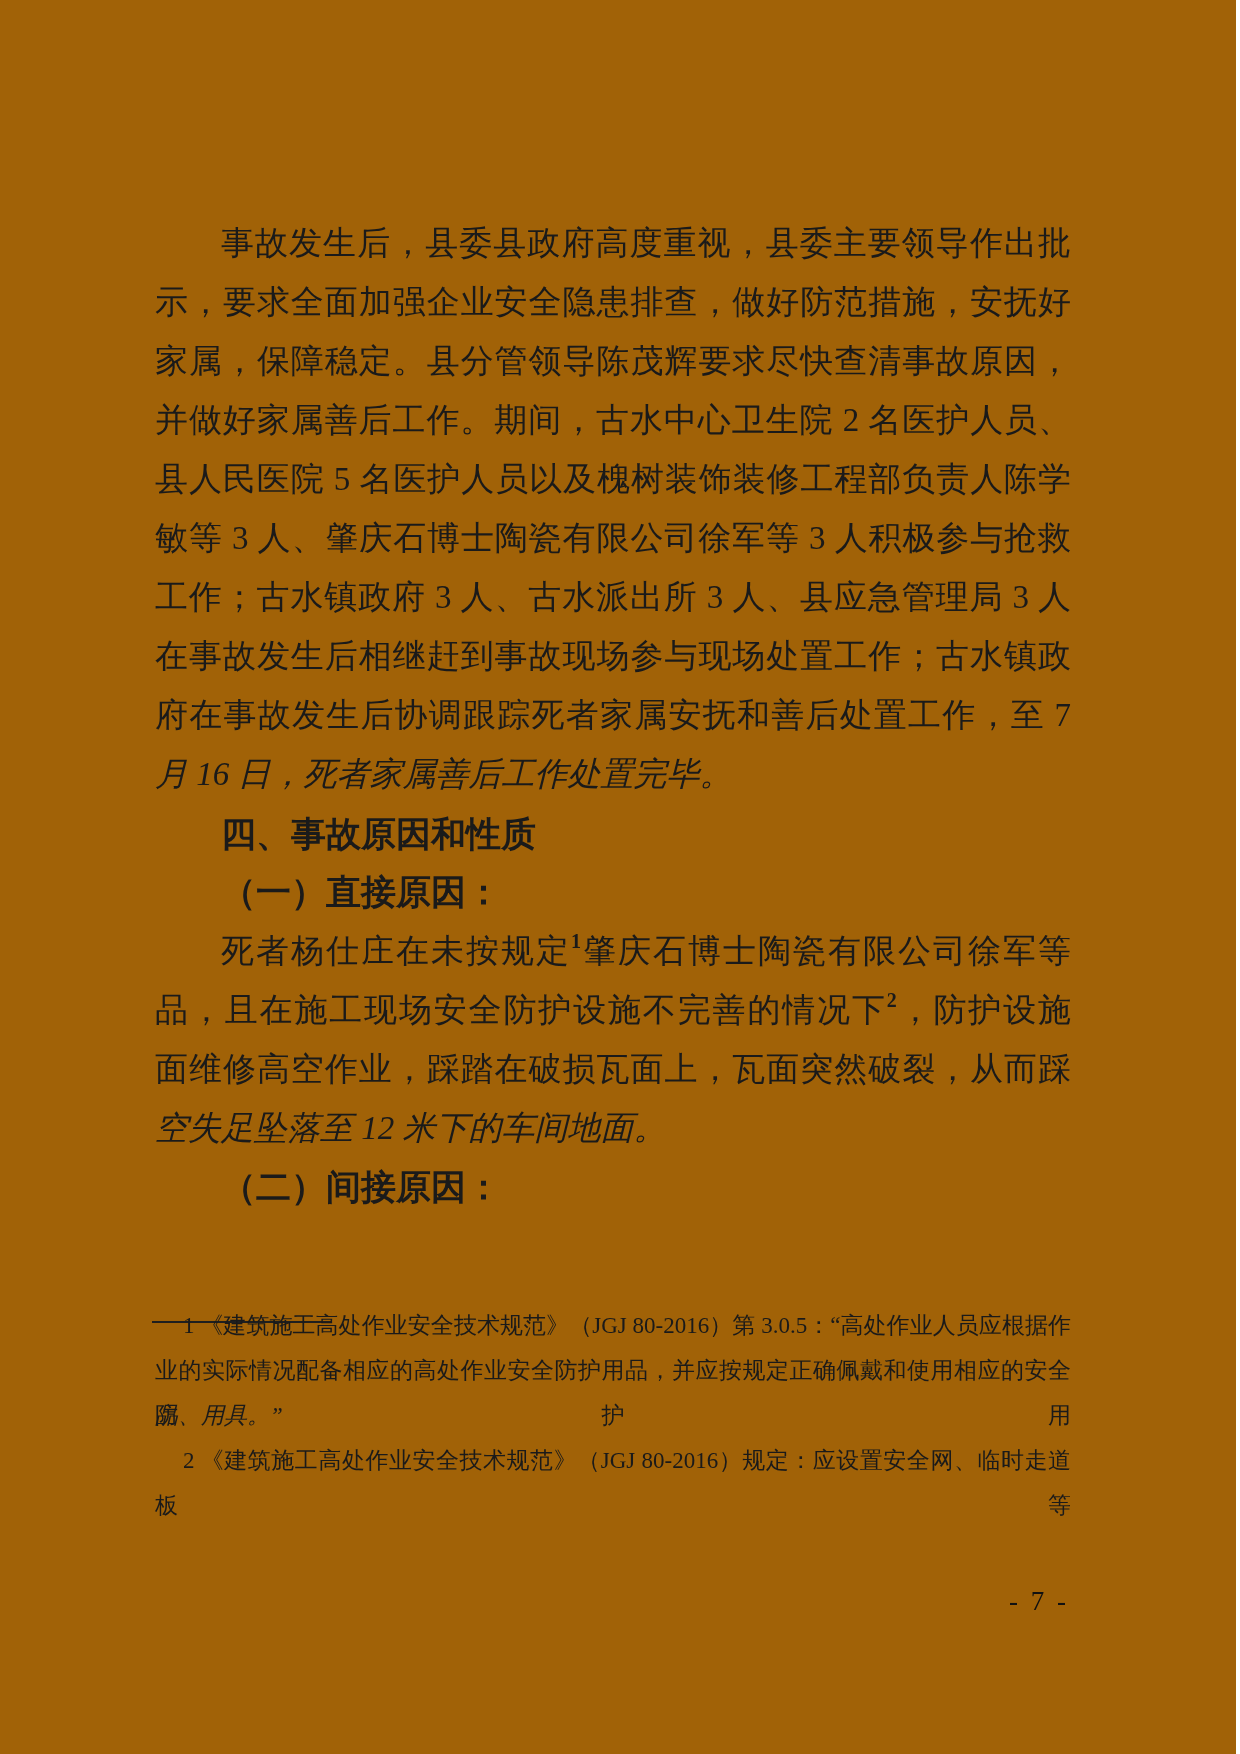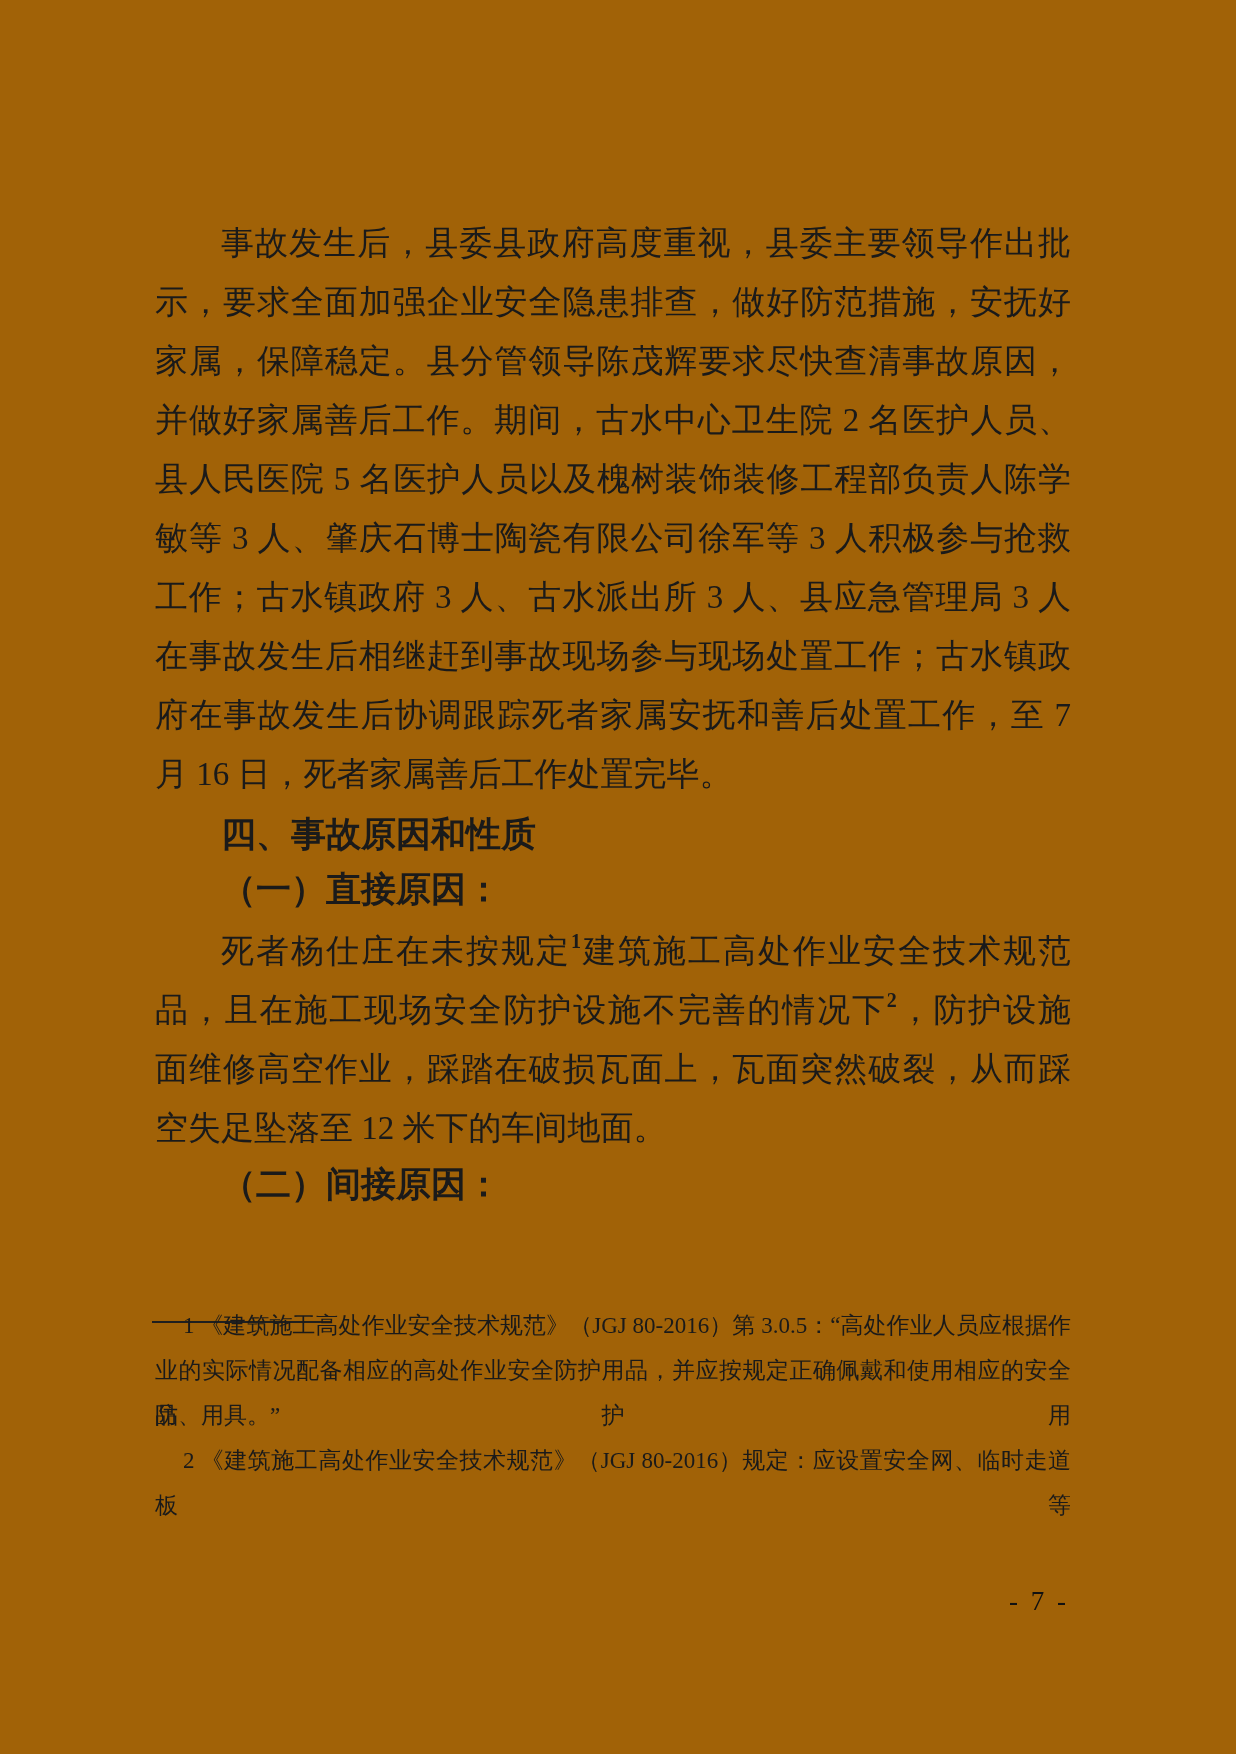--- a/index.html
+++ b/index.html
@@ -30,35 +30,35 @@
     white-space: normal;
   }
   .j {
     text-align: justify;
     text-align-last: justify;
     text-justify: inter-character;
   }
   .last {
     text-align: right;
     text-align-last: left;
+    font-style: italic;
   }
   .indent { text-indent: 66px; }
   .heading1 {
     font-family: "Liberation Sans", "DejaVu Sans", sans-serif;
     font-weight: bold;
     font-size: 35px;
     text-align: left;
     text-align-last: left;
   }
   .heading2 {
     font-weight: bold;
     font-size: 35px;
     text-align: left;
     text-align-last: left;
-    font-family: Liberation Mono, monospace;
   }
   sup.fnref {
     font-size: 20px;
     font-weight: bold;
     vertical-align: 14px;
     line-height: 0;
   }
   .fn-sep {
     position: absolute;
     left: 152px;
@@ -102,21 +102,21 @@
     <div class="ln j">敏等 3 人、肇庆石博士陶瓷有限公司徐军等 3 人积极参与抢救</div>
     <div class="ln j">工作；古水镇政府 3 人、古水派出所 3 人、县应急管理局 3 人</div>
     <div class="ln j">在事故发生后相继赶到事故现场参与现场处置工作；古水镇政</div>
     <div class="ln j">府在事故发生后协调跟踪死者家属安抚和善后处置工作，至 7</div>
     <div class="ln last">月 16 日，死者家属善后工作处置完毕。</div>
 
     <div class="ln heading1 indent">四、事故原因和性质</div>
 
     <div class="ln heading2 indent">（一）直接原因：</div>
 
-    <div class="ln j indent"><span>死者杨仕庄在未按规定</span><sup class="fnref">1</sup><span>建筑施工高处作业安全技术规范</span></div>
+    <div class="ln j indent"><span>死者杨仕庄在未按规定</span><sup class="fnref">1</sup><span>肇庆石博士陶瓷有限公司徐军等</span></div>
     <div class="ln j"><span>品，且在施工现场安全防护设施不完善的情况下</span><sup class="fnref">2</sup><span>，防护设施</span></div>
     <div class="ln j">面维修高空作业，踩踏在破损瓦面上，瓦面突然破裂，从而踩</div>
     <div class="ln last">空失足坠落至 12 米下的车间地面。</div>
 
     <div class="ln heading2 indent">（二）间接原因：</div>
   </div>
 
   <div class="fn-sep"></div>
 
   <div class="footnotes">

